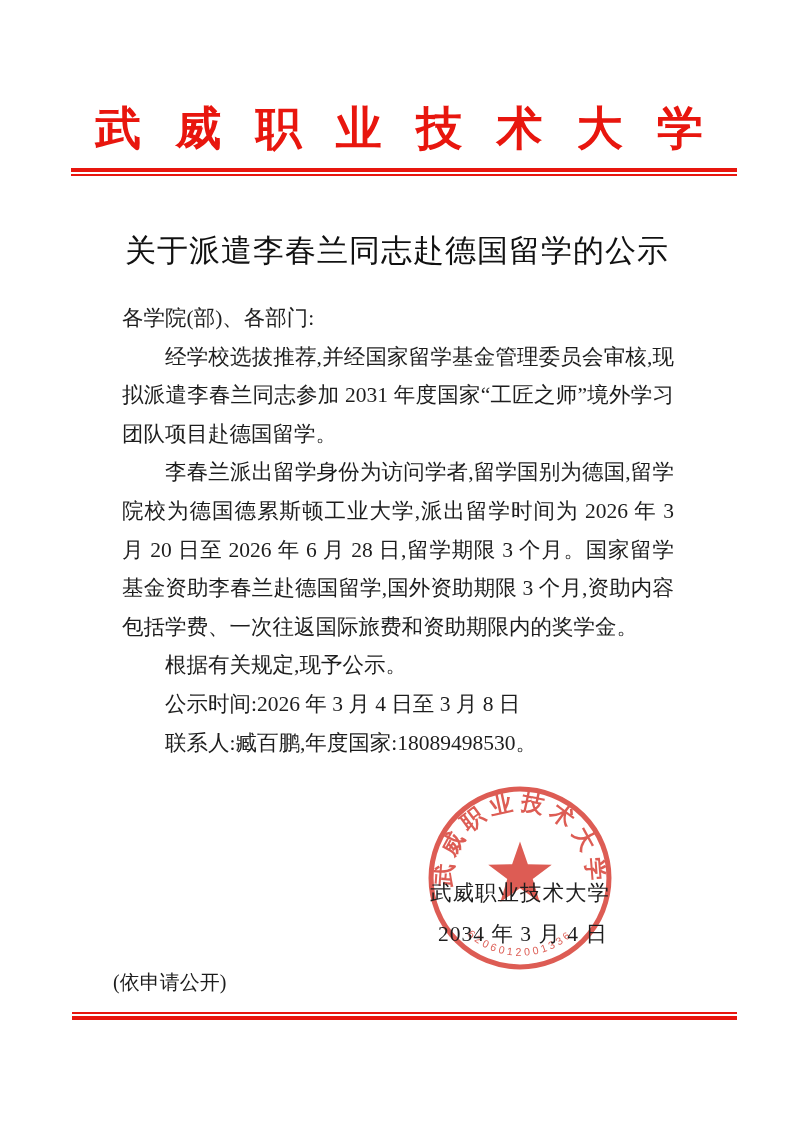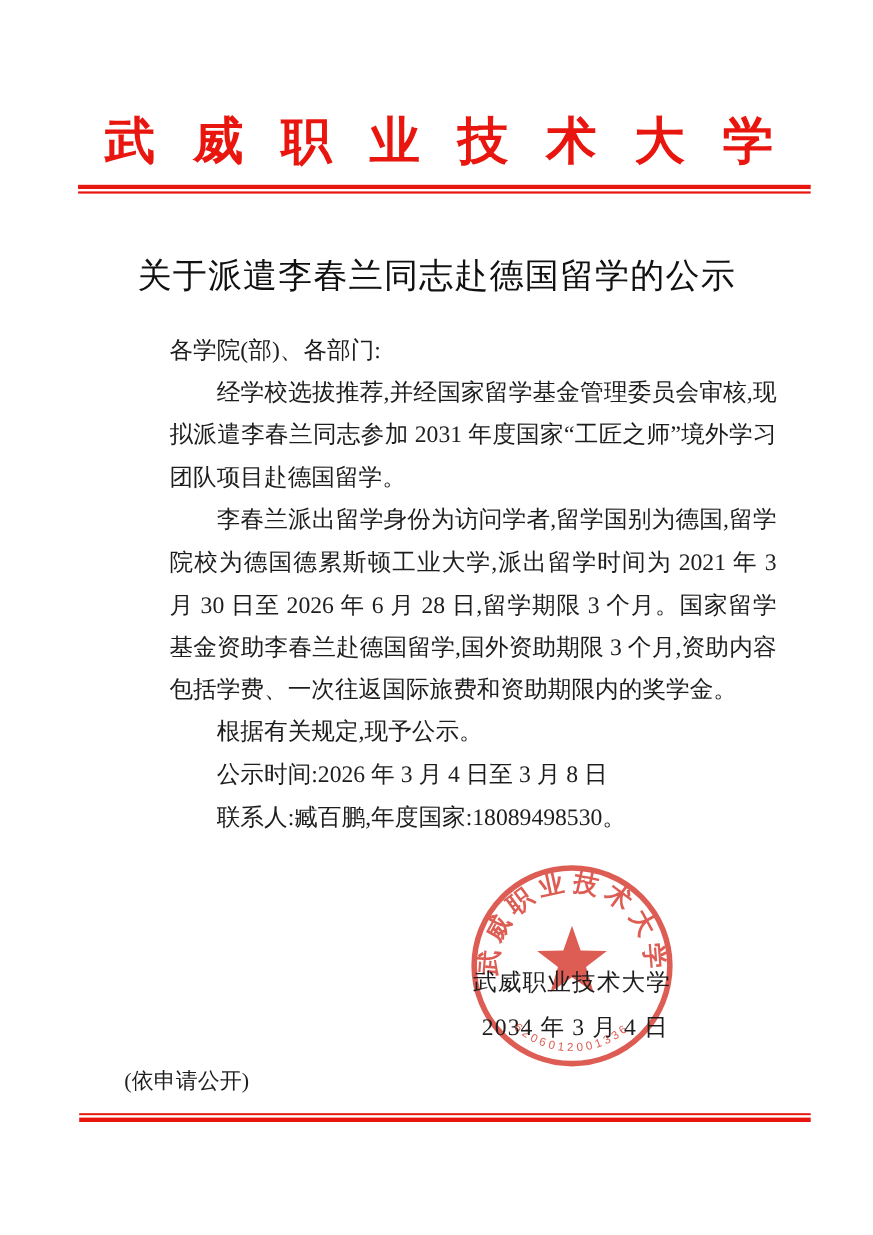--- a/index.html
+++ b/index.html
@@ -38,21 +38,20 @@
     text-align:center;
     font-size:31px; font-weight:normal; color:#111111;
     letter-spacing:1px;
   }
 
   
   .body-text {
     position:absolute; left:122px; top:299px; width:552px;
     font-size:21.5px; line-height:38.6px;
     text-align:justify;
-    margin-left:32px;
   }
   .body-text p { margin:0; text-indent:2em; }
   .body-text p.no-indent { text-indent:0; }
 
   
   .sign-org  { position:absolute; left:430px; top:878px; font-size:21.5px; letter-spacing:1px; z-index:3; }
   .sign-date { position:absolute; left:438px; top:919px; font-size:21.5px; letter-spacing:1px; z-index:3; }
 
   
   .seal { position:absolute; left:427px; top:785px; width:186px; height:186px; opacity:0.87; z-index:2; }
@@ -85,21 +84,21 @@
     <div class="thick"></div>
     <div class="gap"></div>
     <div class="thin"></div>
   </div>
 
   <div class="doc-title">关于派遣李春兰同志赴德国留学的公示</div>
 
   <div class="body-text">
     <p class="no-indent">各学院(部)、各部门:</p>
     <p>经学校选拔推荐,并经国家留学基金管理委员会审核,现拟派遣李春兰同志参加 2031 年度国家“工匠之师”境外学习团队项目赴德国留学。</p>
-    <p>李春兰派出留学身份为访问学者,留学国别为德国,留学院校为德国德累斯顿工业大学,派出留学时间为 2021 年 3 月 30 日至 2026 年 6 月 28 日,留学期限 3 个月。国家留学基金资助李春兰赴德国留学,国外资助期限 3 个月,资助内容包括学费、一次往返国际旅费和资助期限内的奖学金。</p>
+    <p>李春兰派出留学身份为访问学者,留学国别为德国,留学院校为德国德累斯顿工业大学,派出留学时间为 2026 年 3 月 20 日至 2026 年 6 月 28 日,留学期限 3 个月。国家留学基金资助李春兰赴德国留学,国外资助期限 3 个月,资助内容包括学费、一次往返国际旅费和资助期限内的奖学金。</p>
     <p>根据有关规定,现予公示。</p>
     <p>公示时间:2026 年 3 月 4 日至 3 月 8 日</p>
     <p>联系人:臧百鹏,年度国家:18089498530。</p>
   </div>
 
   <div class="seal">
     <svg viewBox="0 0 184 184">
       <defs>
         <path id="arcTop" d="M 26.5 105.9 A 67 67 0 1 1 157.5 105.9" fill="none"></path>
         <path id="arcBottom" d="M 34.8 143.5 A 77 77 0 0 0 149.2 143.5" fill="none"></path>

